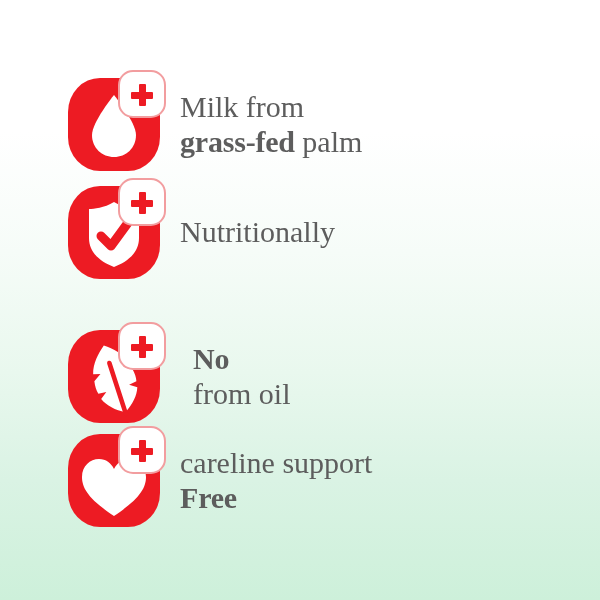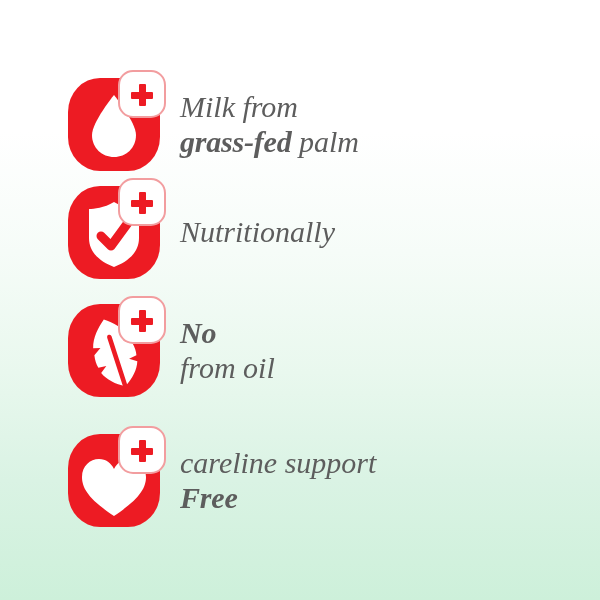--- a/index.html
+++ b/index.html
@@ -41,21 +41,21 @@
   .benefit-row {
     position: absolute;
     left: 62px;
     display: flex;
     align-items: center;
     width: 520px;
   }
 
   .benefit-row[data-row="0"] { top: 70px; }
   .benefit-row[data-row="1"] { top: 178px; }
-  .benefit-row[data-row="2"] { top: 296px; }
+  .benefit-row[data-row="2"] { top: 322px; gap: 13px; }
   .benefit-row[data-row="3"] { top: 426px; }
 
   
   .icon-wrap {
     position: relative;
     width: 108px;
     height: 108px;
     flex: 0 0 108px;
   }
 
@@ -111,21 +111,20 @@
 
   
   .benefit-text {
     margin-left: 10px;
     color: #5d5d5d;
     line-height: 1.18;
   }
   .line {
     display: block;
     white-space: nowrap;
-    font-style: italic;
   }
   .line-1 { font-size: 30px; }
   .line-2 { font-size: 30px; }
   .bold {
     font-weight: bold;
     letter-spacing: -0.2px;
   }
   .reg { font-weight: normal; }
   .sup {
     font-size: 17px;

